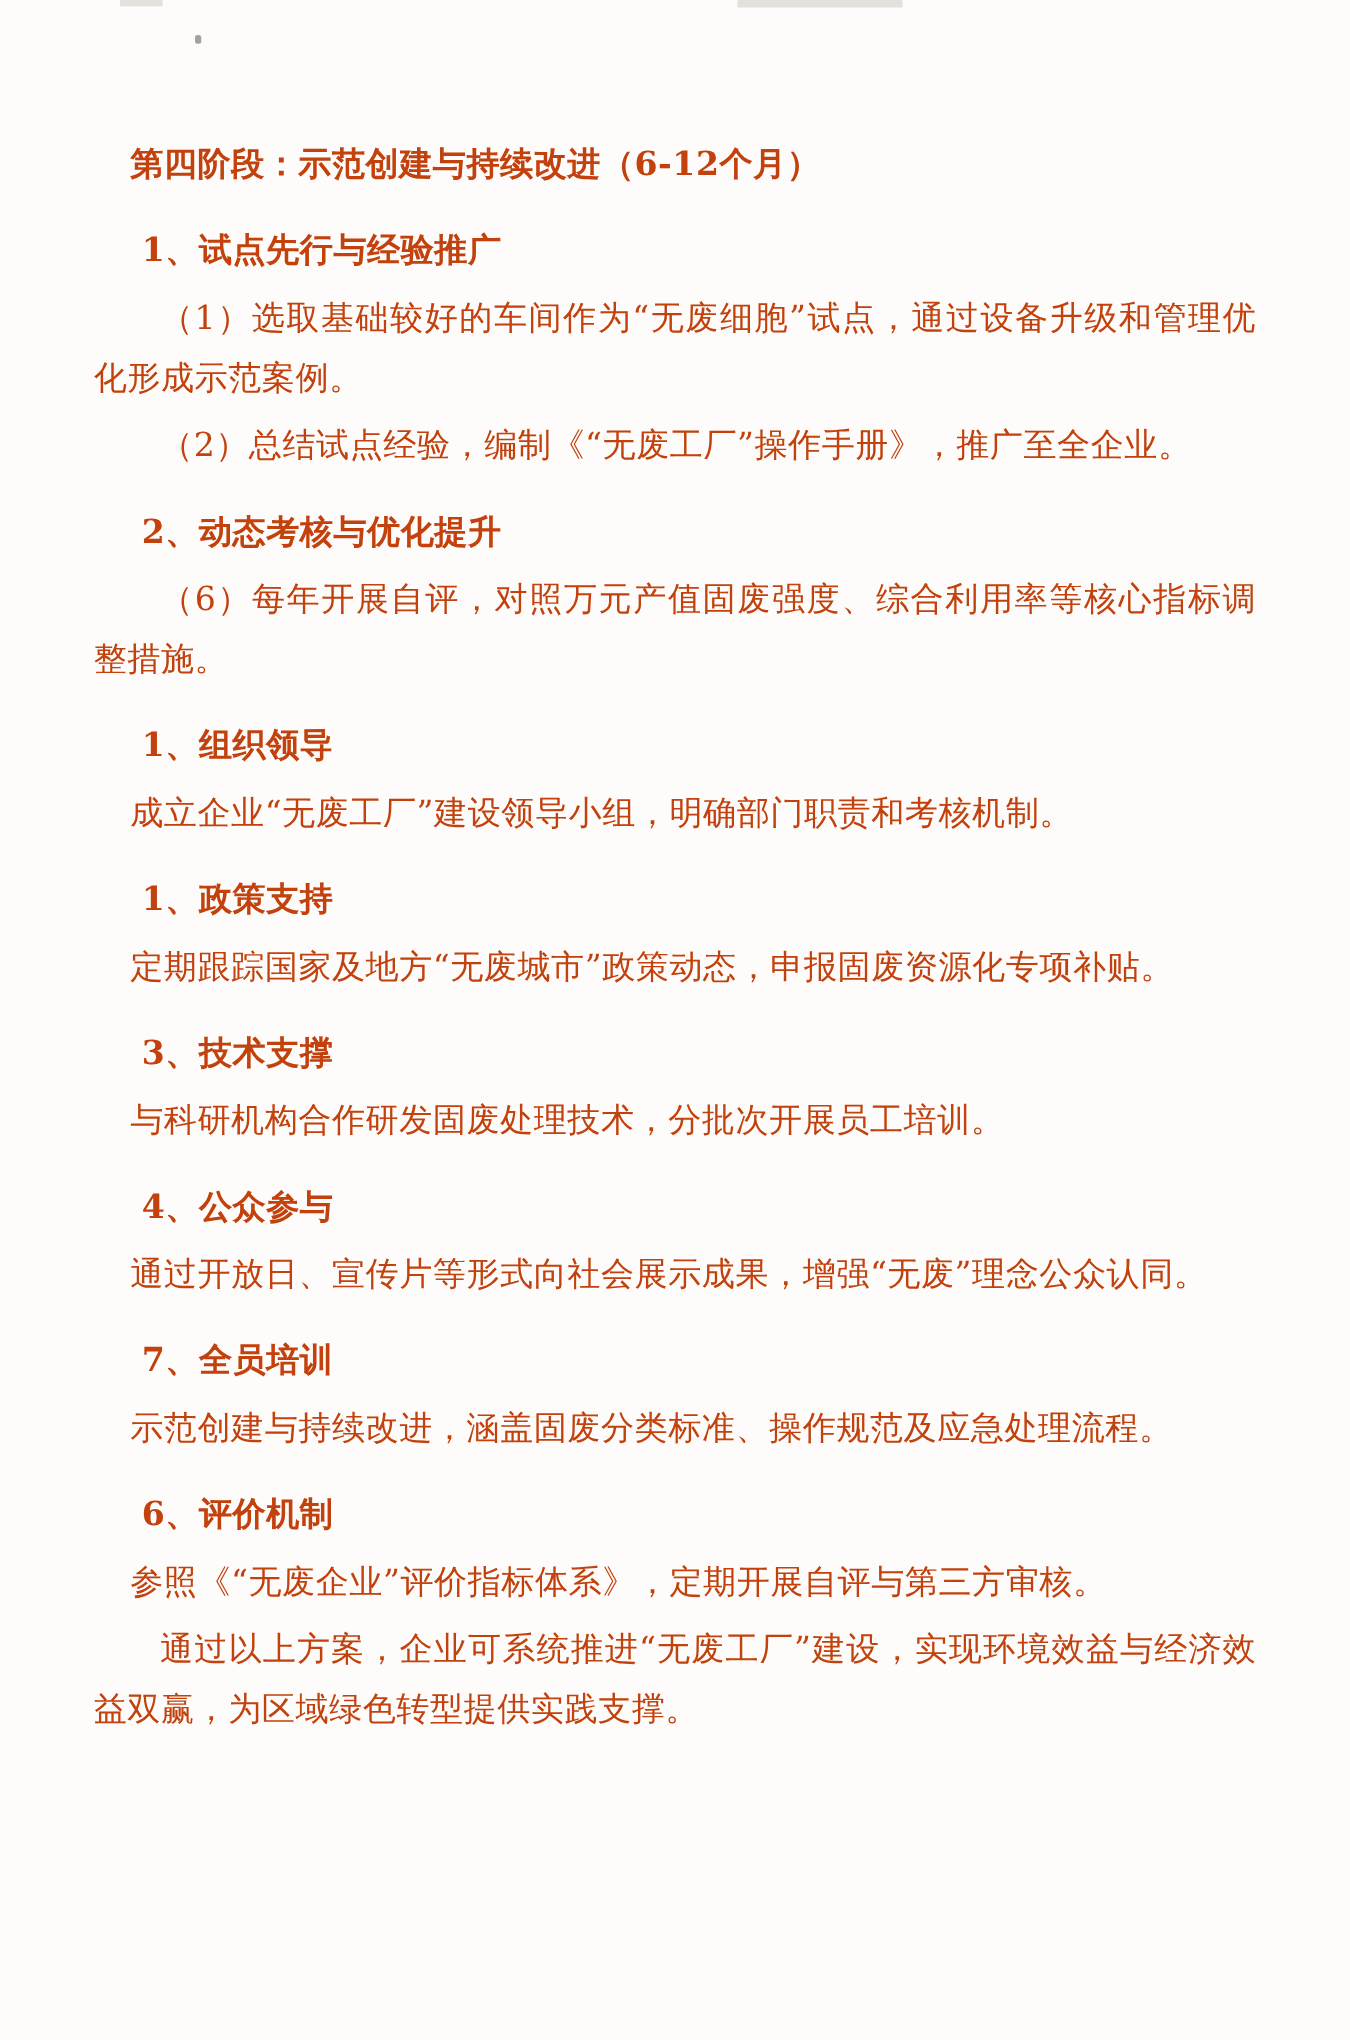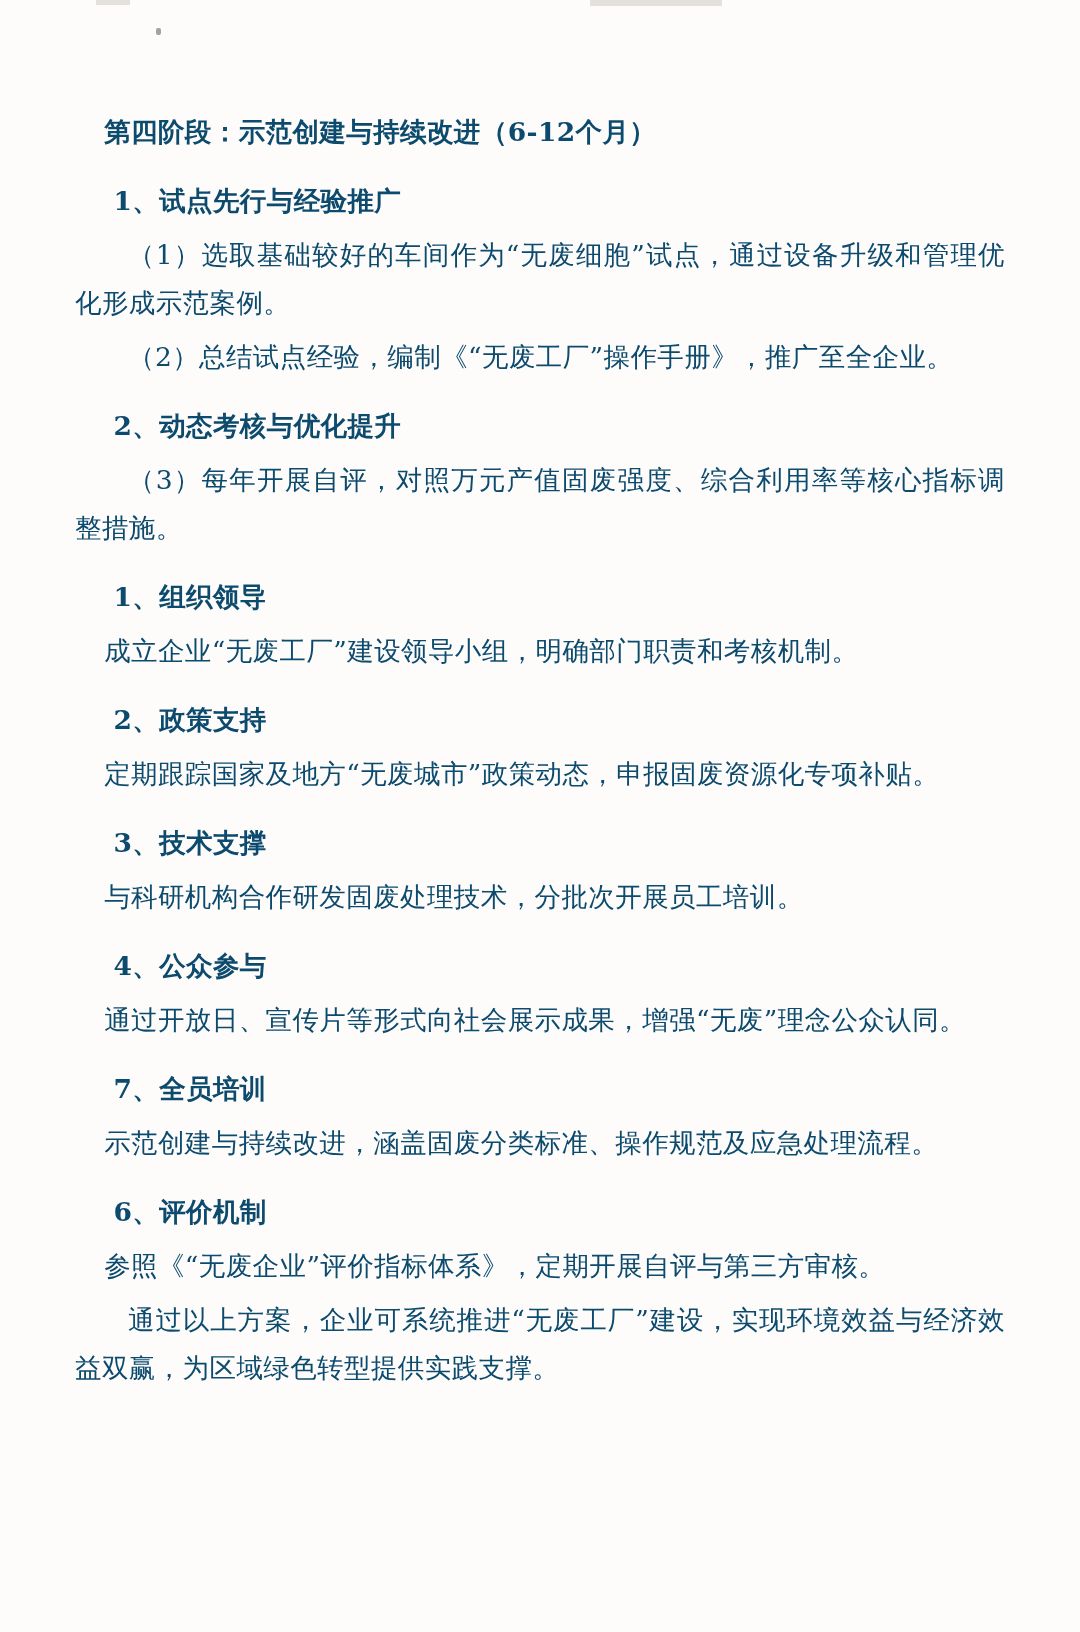--- a/index.html
+++ b/index.html
@@ -33,21 +33,21 @@
     width: 930px;
   }
 
   p {
     margin: 0 0 6px 0;
     font-size: 26.5px;
     line-height: 48px;
     letter-spacing: .4px;
     text-align: justify;
     text-justify: inter-ideograph;
-    color: #0c4a6e;
+    color: #c2410c;
   }
   
   p.ind { text-indent: 2em; }
   p.ind1 { text-indent: 1.1em; }
   p.ind15 { text-indent: 1.45em; margin-top: 21px; }
   .heading {
     font-weight: 700;
   }
   .tail-space { height: 420px; }
 </style>
@@ -60,24 +60,24 @@
   <div class="scan-mark m2"></div>
   <div class="scan-mark m3"></div>
 
   <div class="content">
 
     <p class="heading ind1">第四阶段：示范创建与持续改进（6-12个月）</p>
     <p class="heading ind15">1、试点先行与经验推广</p>
     <p class="ind">（1）选取基础较好的车间作为“无废细胞”试点，通过设备升级和管理优化形成示范案例。</p>
     <p class="ind">（2）总结试点经验，编制《“无废工厂”操作手册》，推广至全企业。</p>
     <p class="heading ind15">2、动态考核与优化提升</p>
-    <p class="ind">（3）每年开展自评，对照万元产值固废强度、综合利用率等核心指标调整措施。</p>
+    <p class="ind">（6）每年开展自评，对照万元产值固废强度、综合利用率等核心指标调整措施。</p>
     <p class="heading ind15">1、组织领导</p>
     <p class="ind1">成立企业“无废工厂”建设领导小组，明确部门职责和考核机制。</p>
-    <p class="heading ind15">2、政策支持</p>
+    <p class="heading ind15">1、政策支持</p>
     <p class="ind1">定期跟踪国家及地方“无废城市”政策动态，申报固废资源化专项补贴。</p>
     <p class="heading ind15">3、技术支撑</p>
     <p class="ind1">与科研机构合作研发固废处理技术，分批次开展员工培训。</p>
     <p class="heading ind15">4、公众参与</p>
     <p class="ind1">通过开放日、宣传片等形式向社会展示成果，增强“无废”理念公众认同。</p>
     <p class="heading ind15">7、全员培训</p>
     <p class="ind1">示范创建与持续改进，涵盖固废分类标准、操作规范及应急处理流程。</p>
     <p class="heading ind15">6、评价机制</p>
     <p class="ind1">参照《“无废企业”评价指标体系》，定期开展自评与第三方审核。</p>
     <p class="ind">通过以上方案，企业可系统推进“无废工厂”建设，实现环境效益与经济效益双赢，为区域绿色转型提供实践支撑。</p>

